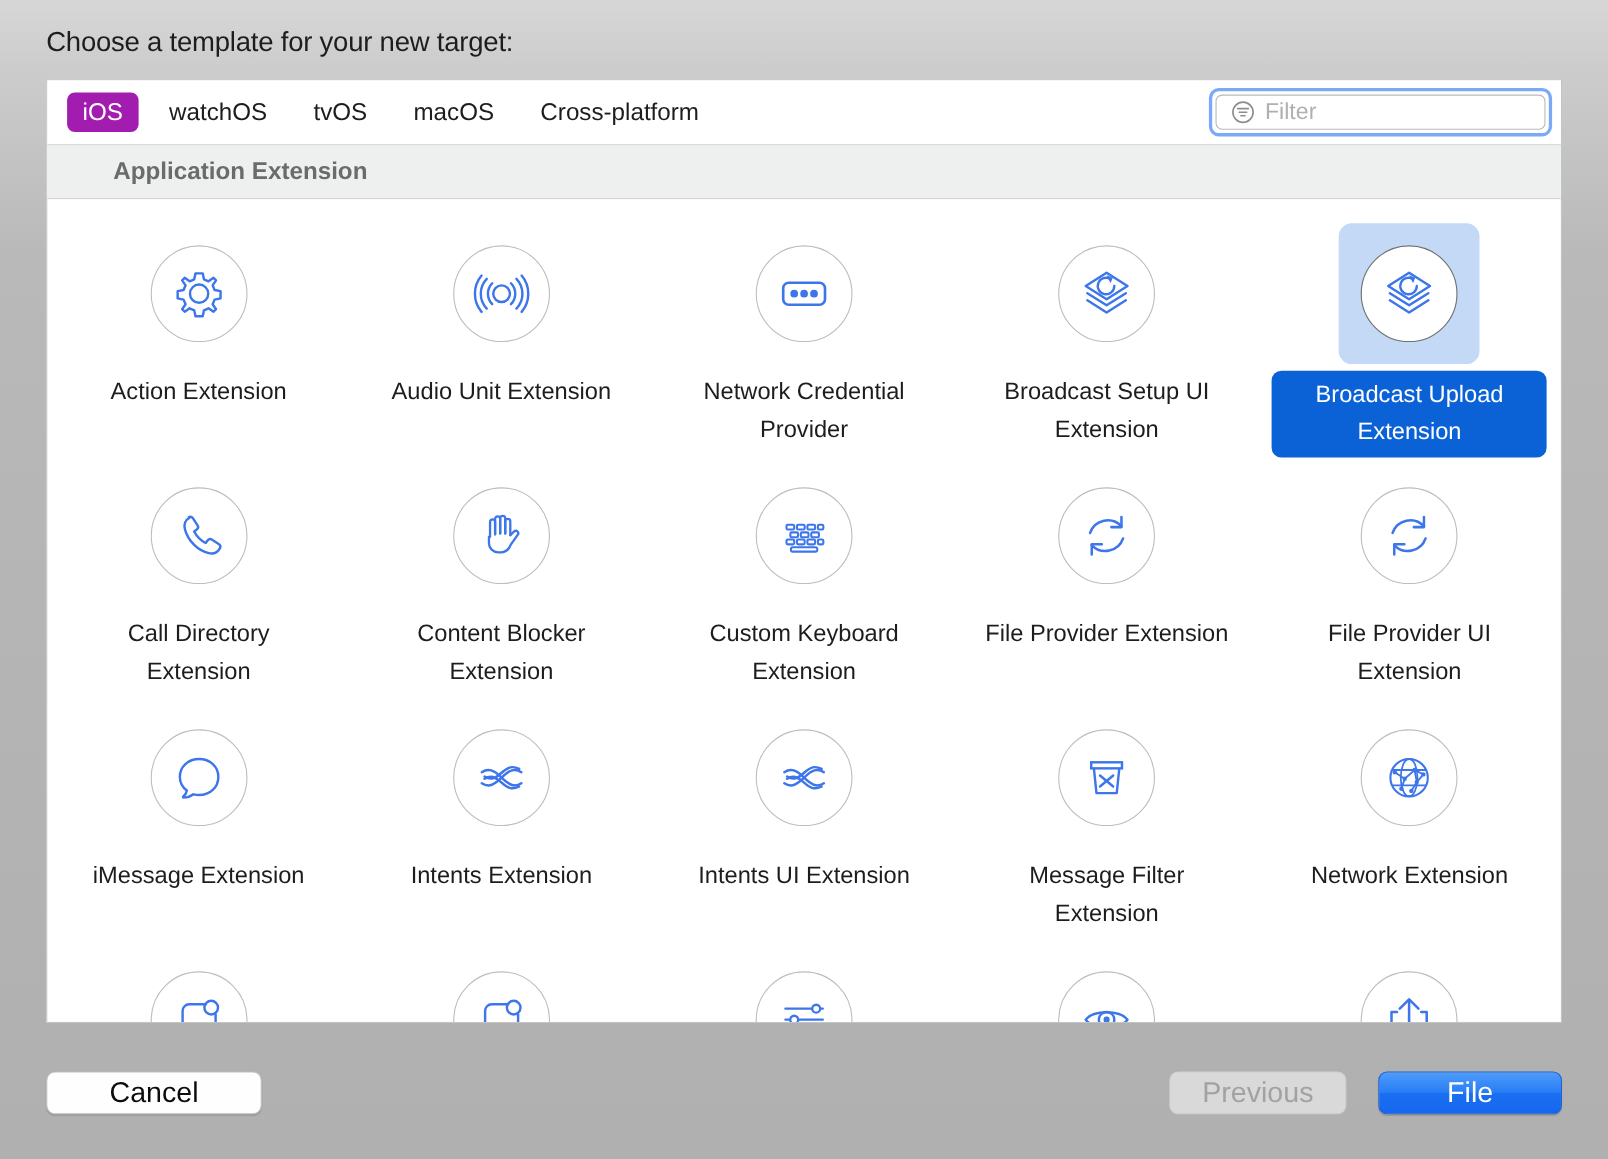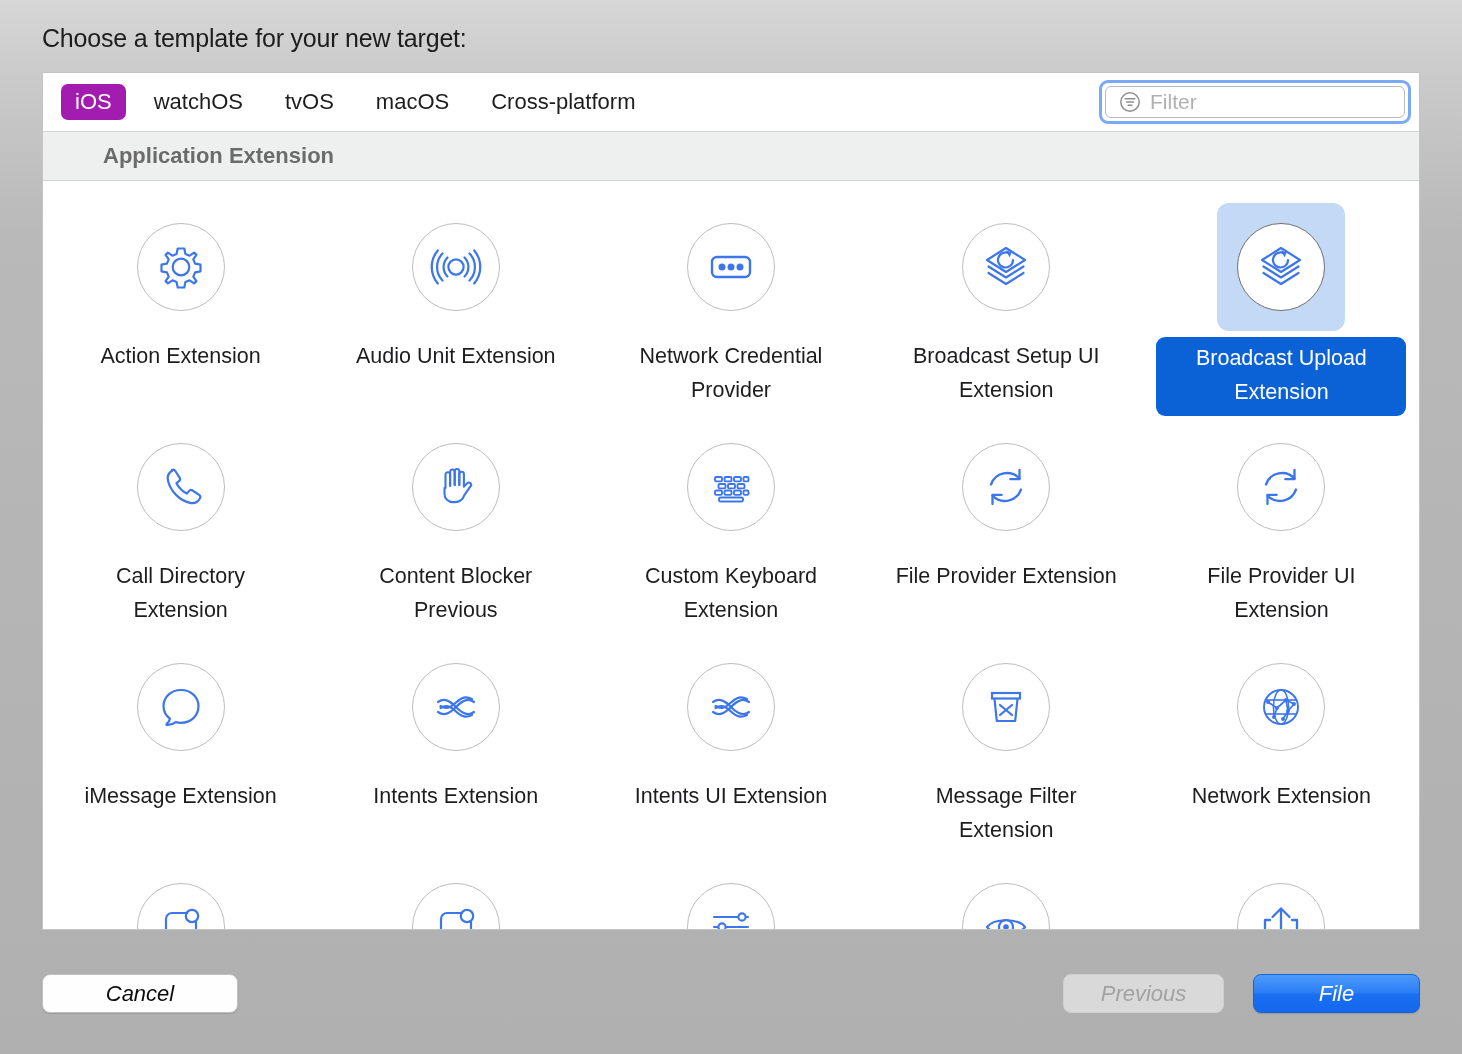--- a/index.html
+++ b/index.html
@@ -182,27 +182,26 @@
   .cell.selected .label {
     background: #0a62d6;
     color: #ffffff;
     padding: 4px 16px 6px 16px;
   }
 
   
   .btn {
     position: absolute;
     border-radius: 8px;
-    font-size: 22px;
+    font-size: 26px;
     display: flex;
     align-items: center;
     justify-content: center;
     box-sizing: border-box;
     cursor: default;
-    font-style: italic;
   }
   .btn-cancel {
     left: 42px;
     top: 974px;
     width: 196px;
     height: 39px;
     background: #fefefe;
     border: 1px solid #c0c0c0;
     color: #0c0c0c;
     box-shadow: 0 1px 1px rgba(0,0,0,0.12);
@@ -352,21 +351,21 @@
           <div class="icon-circle">
             <svg width="58" height="58" viewBox="0 0 58 58">
               <path d="M18.5 30 V16.5 a2.3 2.3 0 0 1 4.6 0 V28" fill="none" stroke="#3c76ea" stroke-width="2.1" stroke-linecap="round"></path>
               <path d="M23.1 27.5 V13.8 a2.3 2.3 0 0 1 4.6 0 V27" fill="none" stroke="#3c76ea" stroke-width="2.1" stroke-linecap="round"></path>
               <path d="M27.7 27 V13.3 a2.3 2.3 0 0 1 4.6 0 V27" fill="none" stroke="#3c76ea" stroke-width="2.1" stroke-linecap="round"></path>
               <path d="M32.3 27 V16 a2.3 2.3 0 0 1 4.6 0 v12.5" fill="none" stroke="#3c76ea" stroke-width="2.1" stroke-linecap="round"></path>
               <path d="M36.9 28.5 l3.6-3.4 a2.2 2.2 0 0 1 3.1 3.1 l-6.4 9.2 c-1.4 4-5 6.7-9.2 6.7 h-2.2 c-4.5 0-8.3-3.6-8.3-8.2 V30" fill="none" stroke="#3c76ea" stroke-width="2.1" stroke-linejoin="round" stroke-linecap="round"></path>
             </svg>
           </div>
         </div>
-        <div class="label">Content Blocker Previous</div>
+        <div class="label">Content Blocker Extension</div>
       </div>
 
       <div class="cell">
         <div class="icon-box">
           <div class="icon-circle">
             <svg width="58" height="58" viewBox="0 0 58 58">
               <g fill="none" stroke="#3c76ea" stroke-width="1.9">
                 <rect x="13" y="19" width="7" height="4.4" rx="1.2"></rect>
                 <rect x="22.5" y="19" width="7" height="4.4" rx="1.2"></rect>
                 <rect x="32" y="19" width="7" height="4.4" rx="1.2"></rect>

